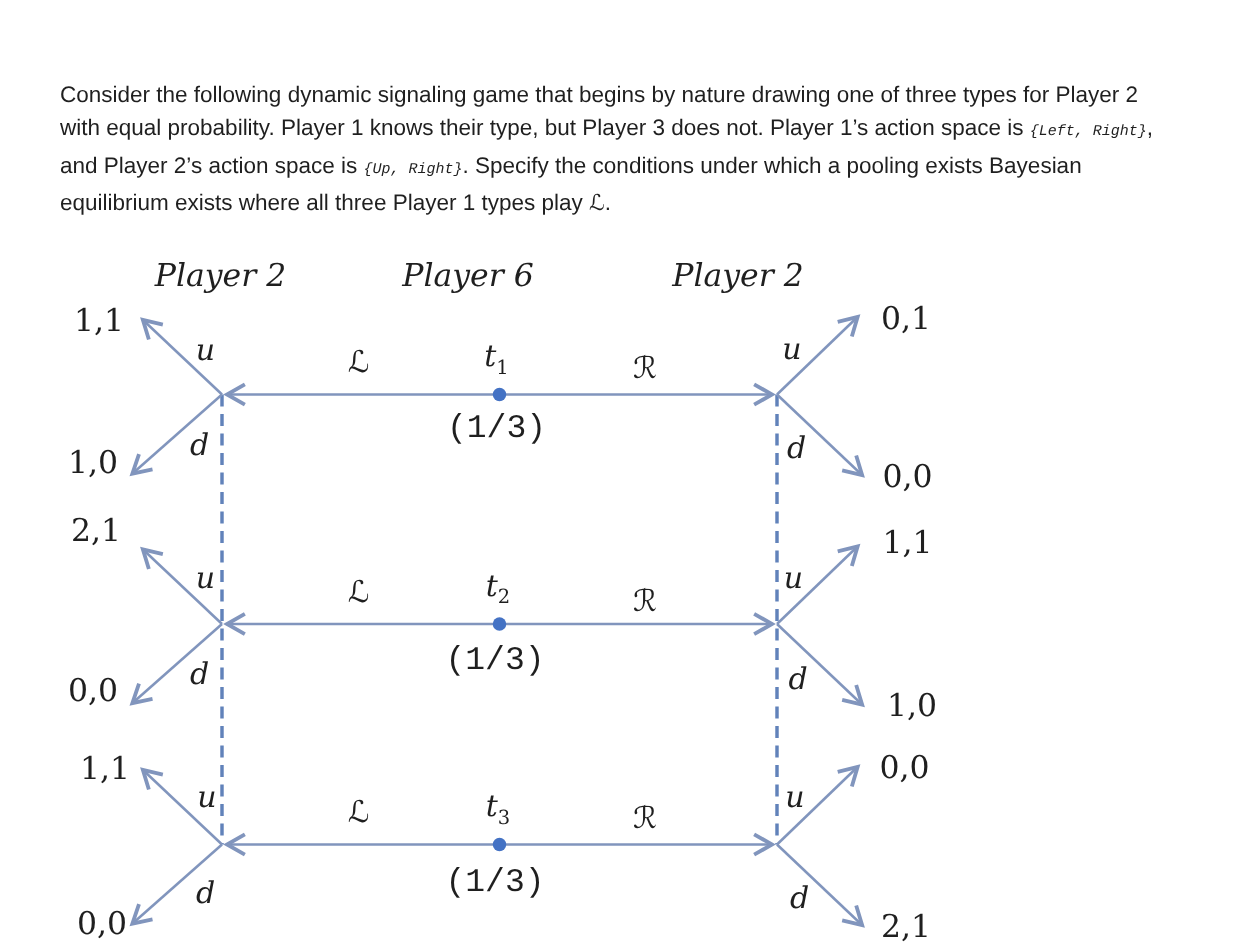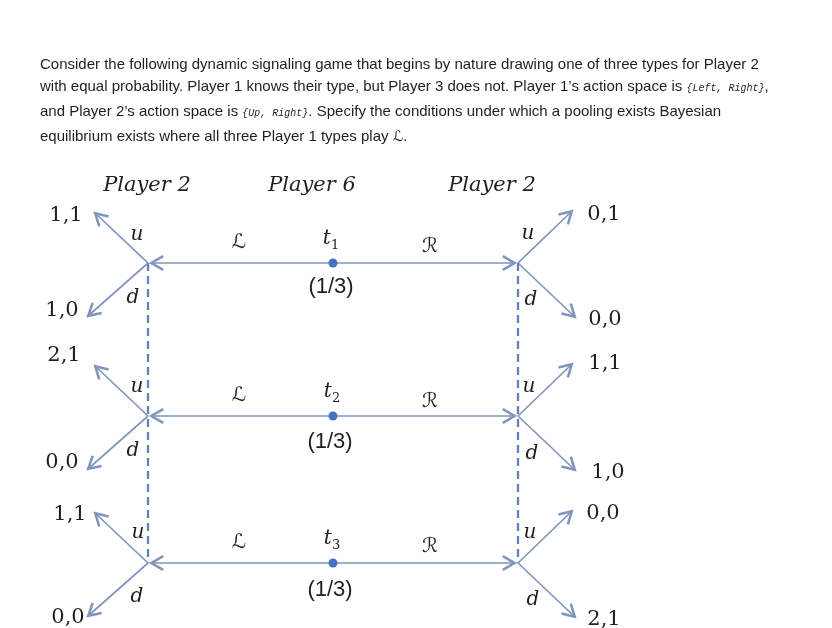--- a/index.html
+++ b/index.html
@@ -38,21 +38,21 @@
   svg.canvas circle.dot{fill:var(--dot);stroke:none;}
   #arrhead path{stroke:var(--line);stroke-width:1.5;fill:none;}
 
   .lbl{position:absolute;transform:translate(-50%,-50%);white-space:nowrap;line-height:1;}
   .header-lbl{font-family:"DejaVu Serif",serif;font-style:italic;font-size:21px;}
   .payoff{font-family:"DejaVu Serif",serif;font-size:21px;}
   .ud{font-family:"DejaVu Serif",serif;font-style:italic;font-size:20px;}
   .action{font-family:"DejaVu Serif","DejaVu Sans",serif;font-style:italic;font-size:20px;}
   .tlbl{font-family:"DejaVu Serif",serif;font-style:italic;font-size:20px;}
   .tlbl sub{font-style:normal;font-size:13px;line-height:0;}
-  .prob{font-family:Liberation Sans, sans-serif;font-size:22px;}
+  .prob{font-family:Liberation Mono, monospace;font-size:22px;}
 </style>
 </head>
 <body>
 
 <div class="page">
 
 
   <p class="intro"><span>Consider the following dynamic signaling game that begins by nature drawing one of three types for Player 2</span><br>
     <span>with equal probability. Player 1 knows their type, but Player 3 does not. Player 1’s action space is </span><span class="mathseg">{Left, Right}</span><span>,</span><br>
     <span>and Player 2’s action space is </span><span class="mathseg">{Up, Right}</span><span>. Specify the conditions under which a pooling exists Bayesian</span><br>

